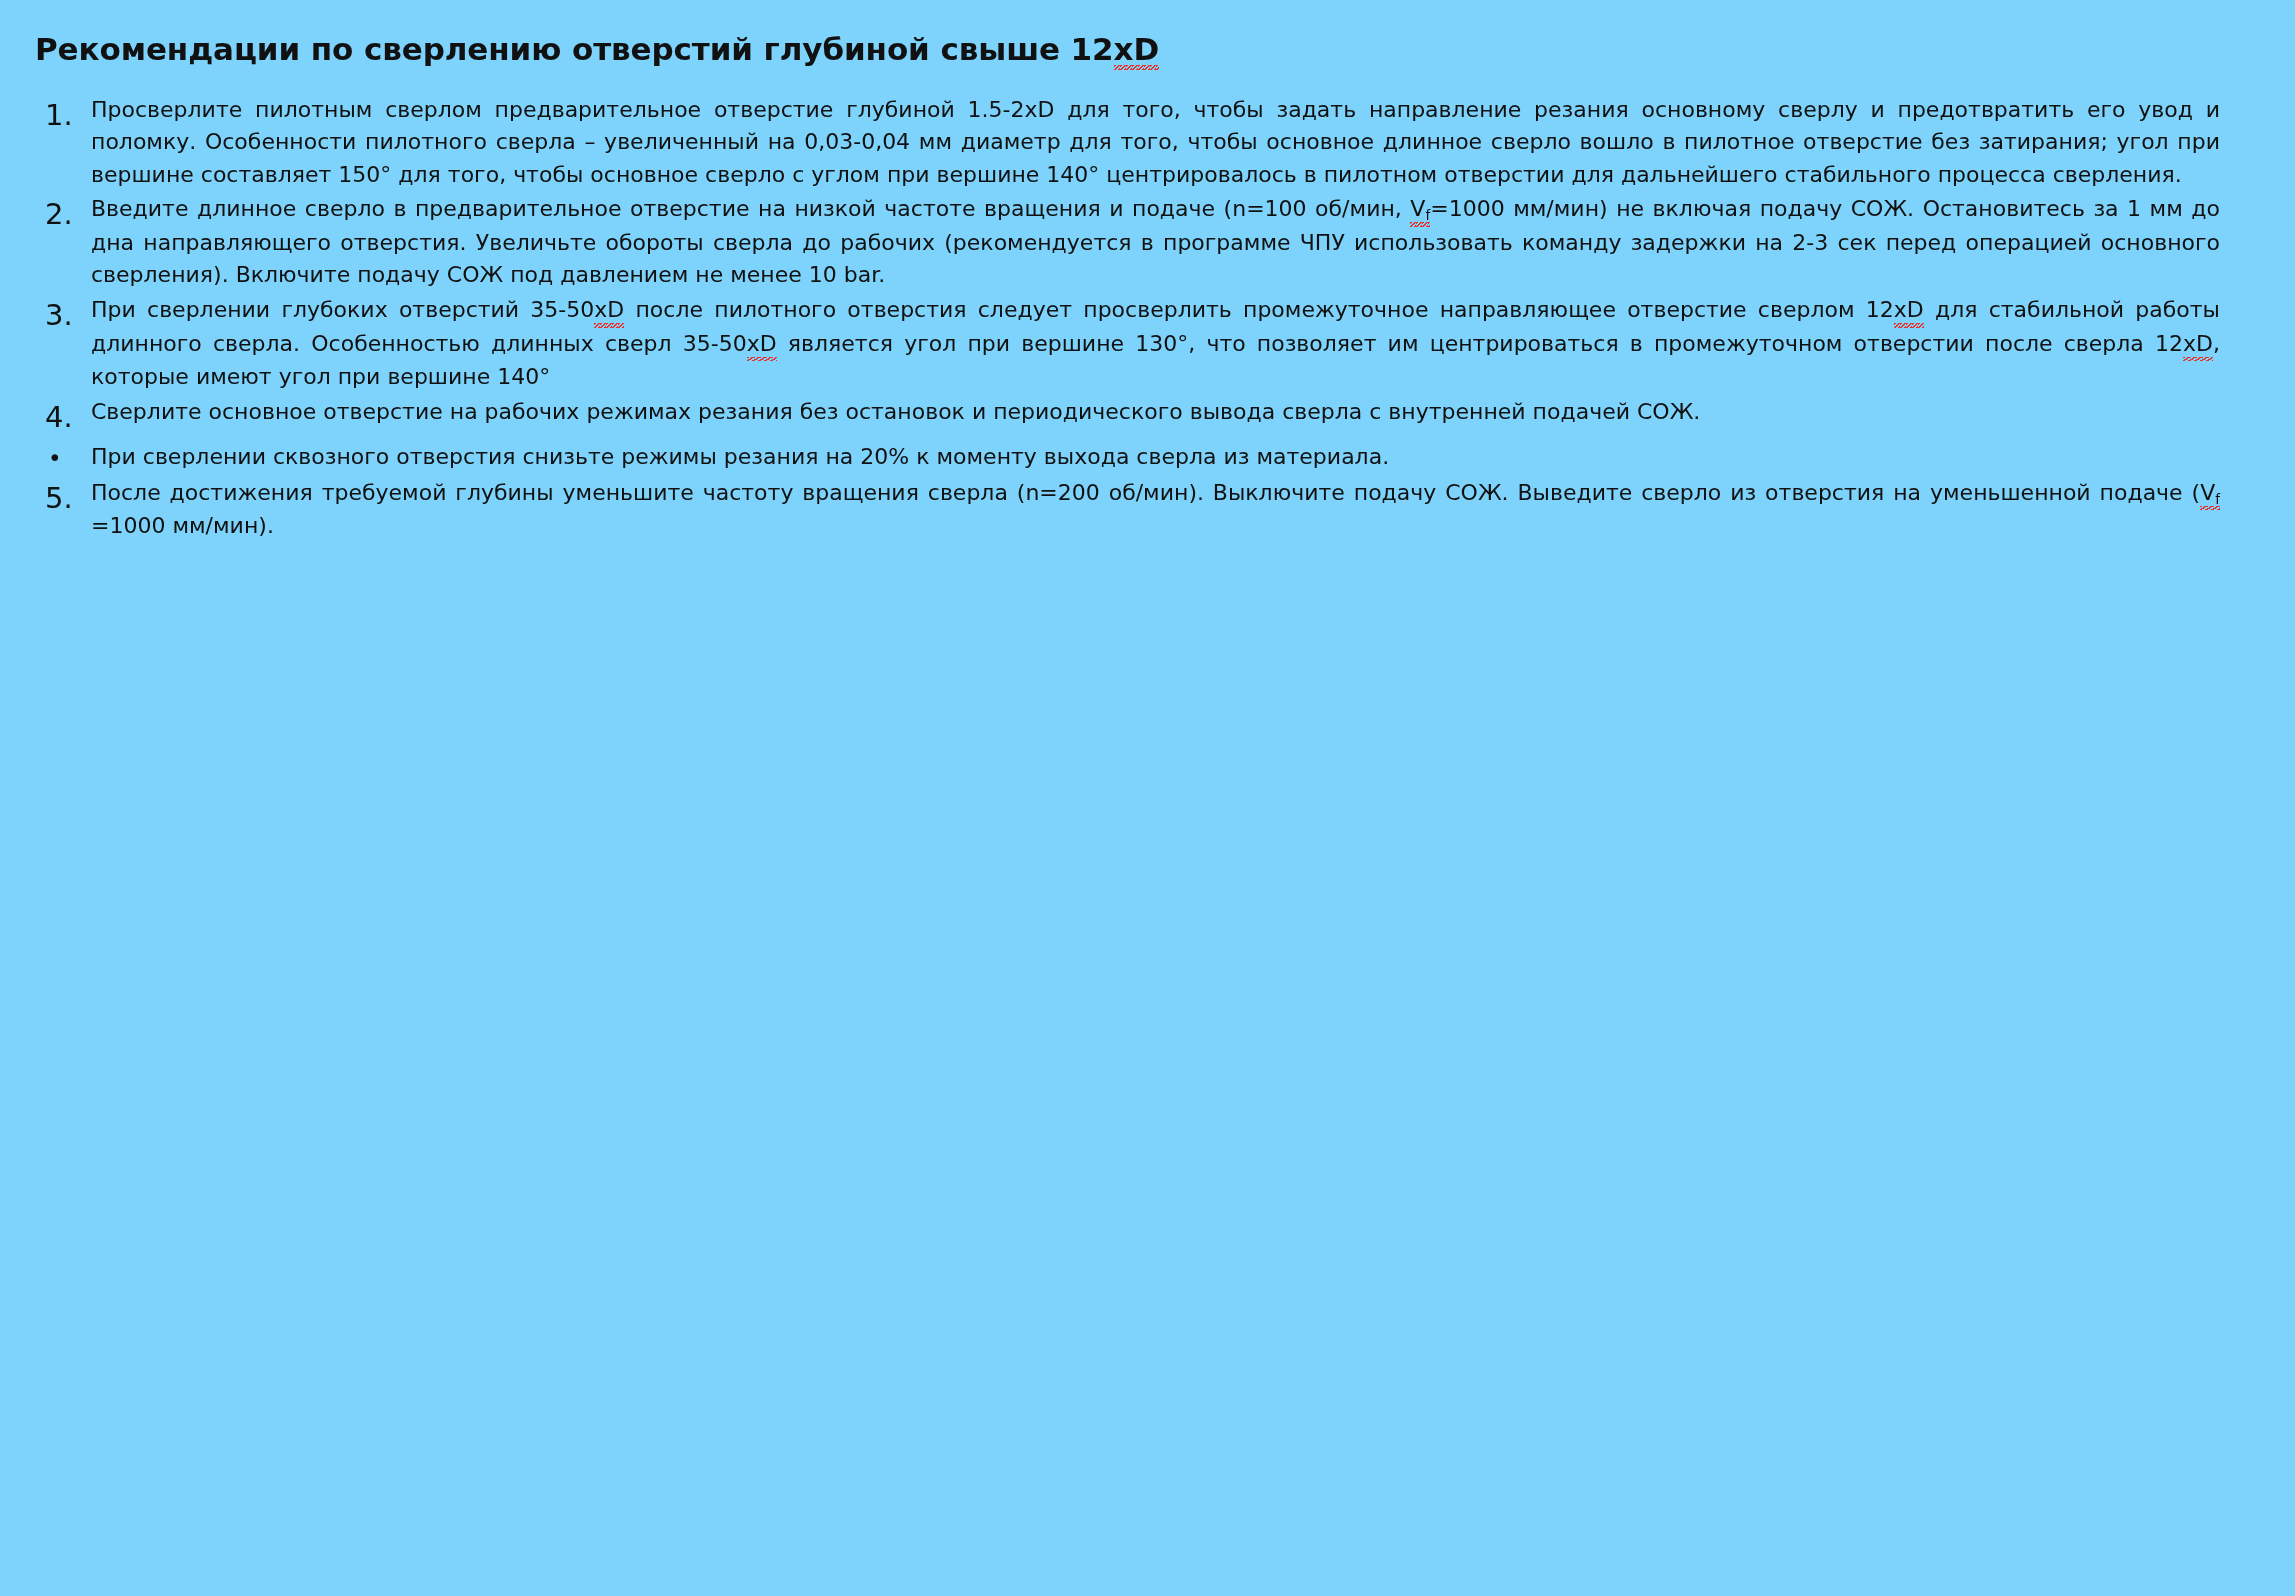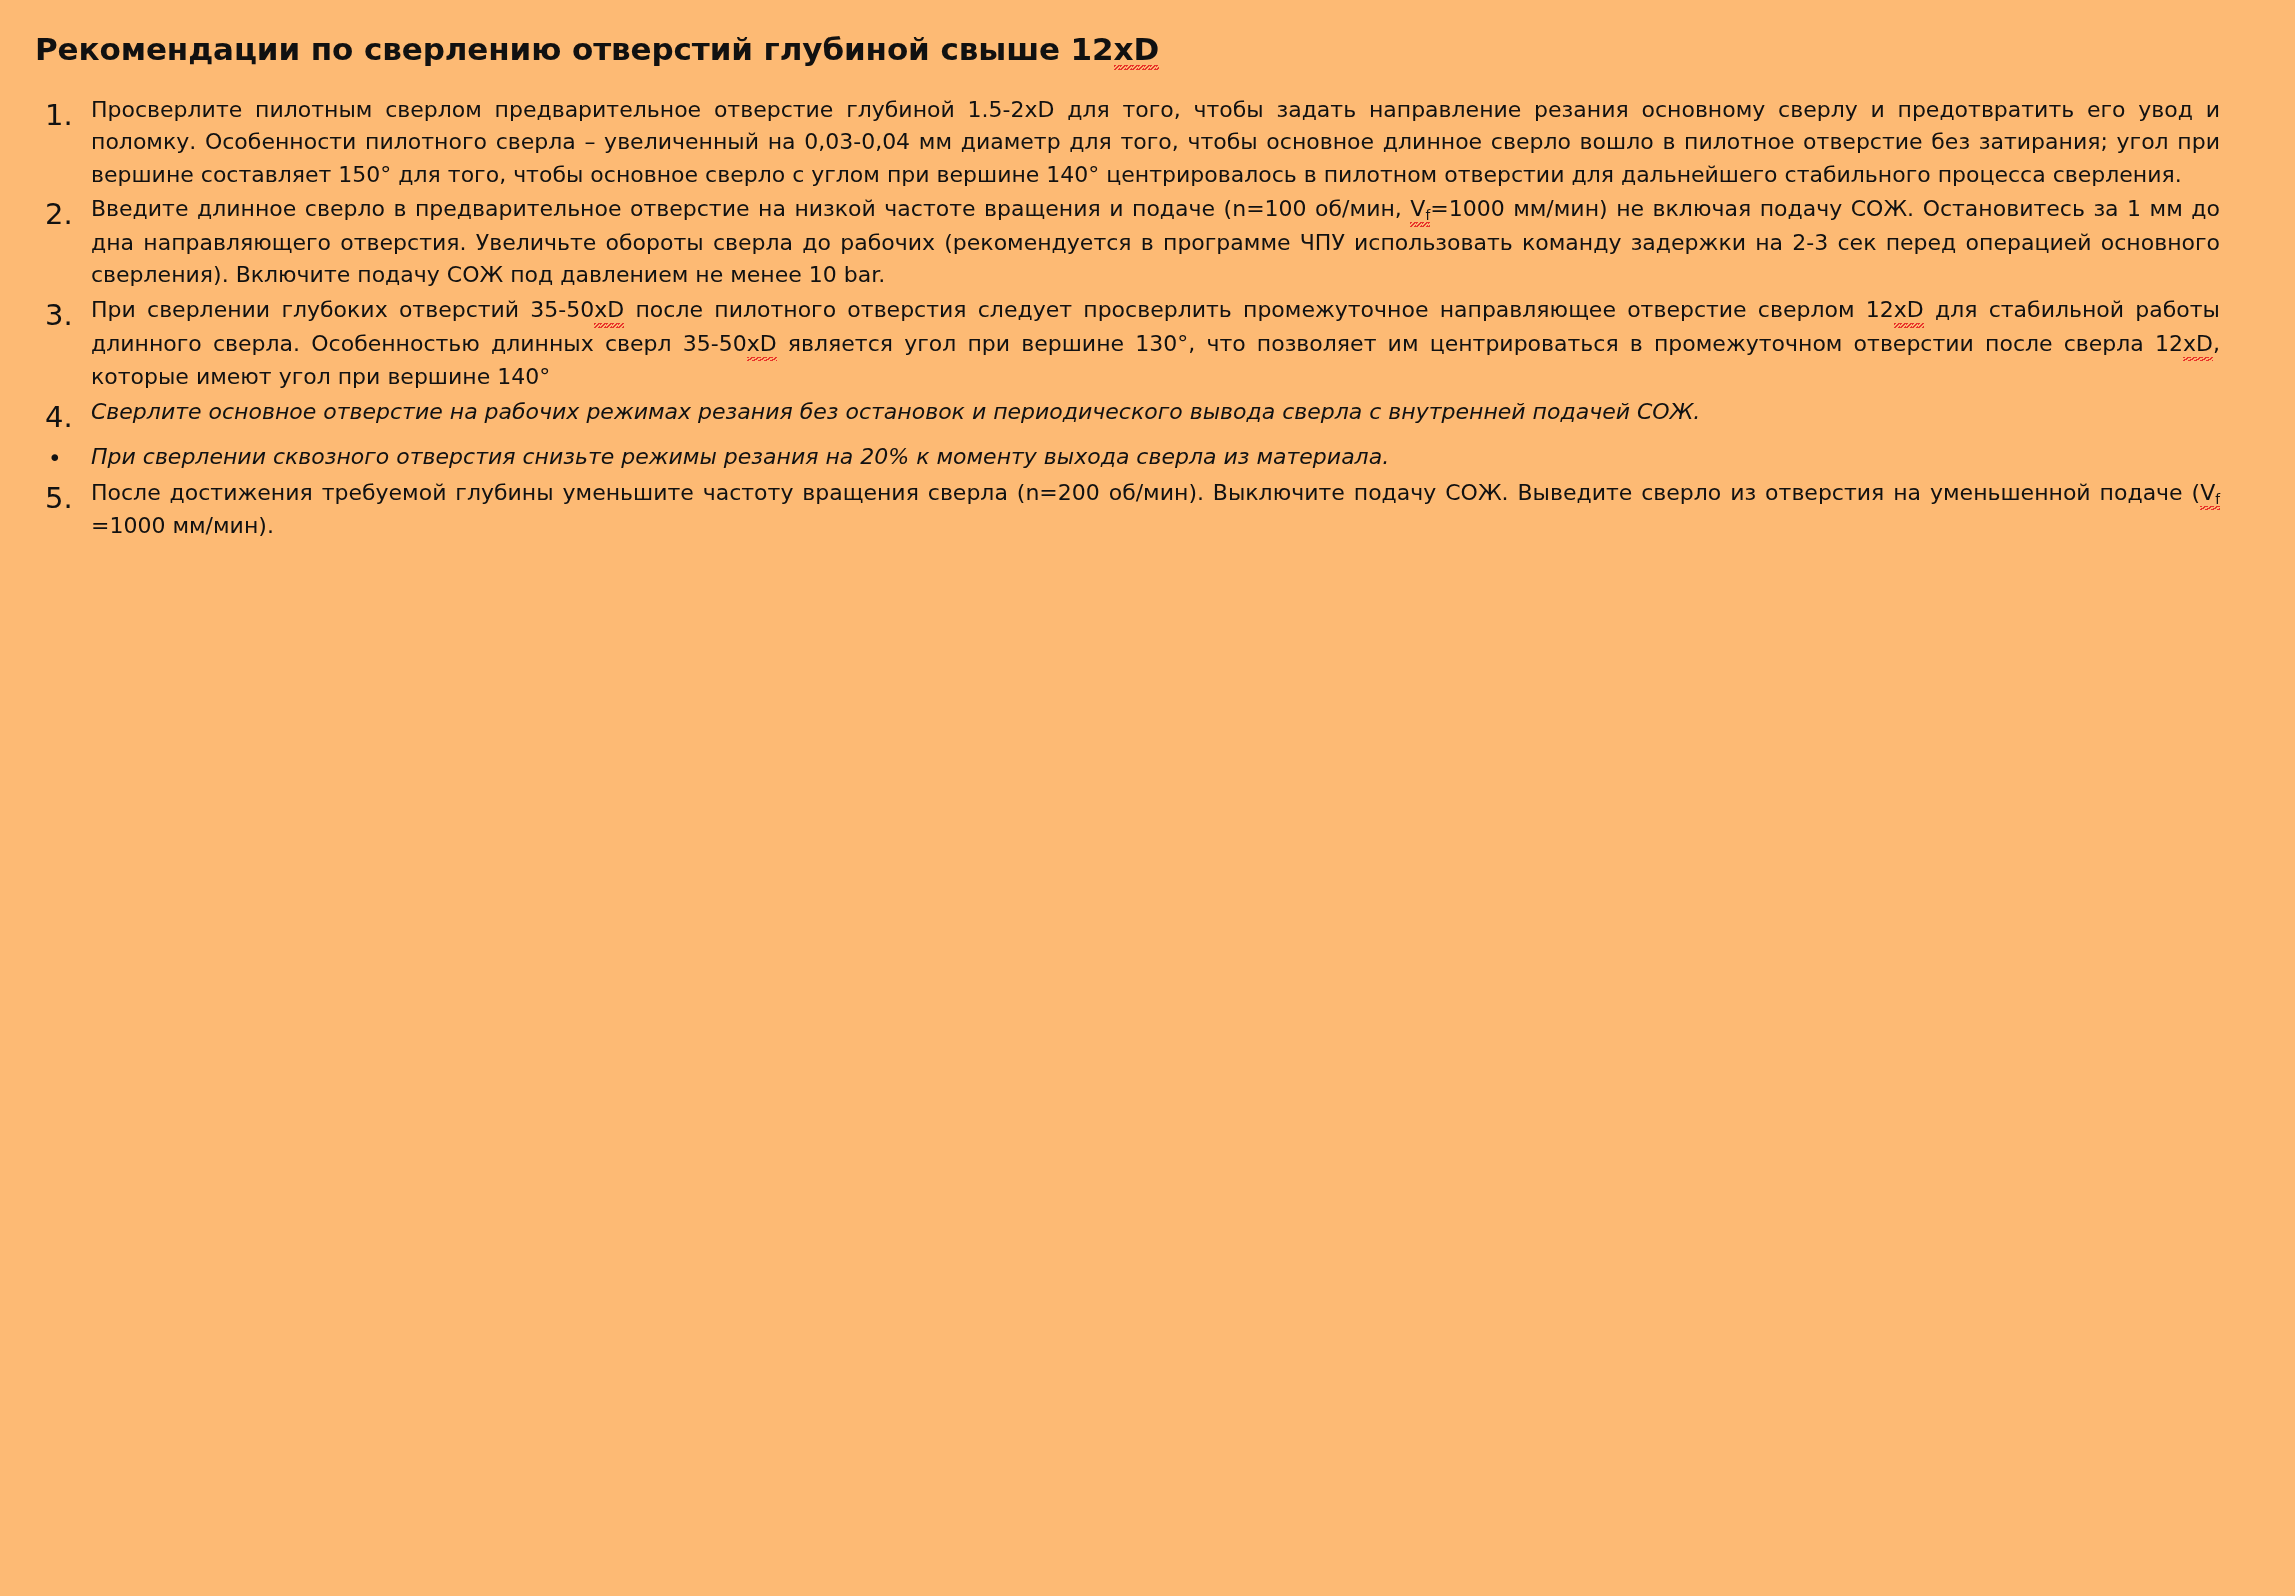--- a/index.html
+++ b/index.html
@@ -12,21 +12,21 @@
     height: 1597px;
     font-family: "DejaVu Sans", sans-serif;
     color: #1a1a1a;
     -webkit-font-smoothing: antialiased;
   }
   .page {
     box-sizing: border-box;
     width: 2295px;
     height: 1597px;
     padding: 30px 75px 0 35px;
-    background: #fdba74;
+    background: #7dd3fc;
   }
   .doc-title {
     font-size: 31px;
     font-weight: bold;
     line-height: 1.25;
     margin: 0 0 24px 0;
     letter-spacing: -0.1px;
     color: #111111;
   }
   .list {
@@ -57,21 +57,20 @@
     flex: 1 1 auto;
     font-size: 22px;
     line-height: 1.48;
     text-align: justify;
     text-justify: inter-word;
     color: #111111;
     hyphens: none;
   }
   .body-text.nojustify {
     text-align: left;
-    font-style: italic;
   }
   
   .sp {
     position: relative;
     display: inline-block;
     text-decoration: none;
     padding-bottom: 1px;
     background-image:
       repeating-linear-gradient(135deg,
         #e8322a 0px, #e8322a 1.5px,

